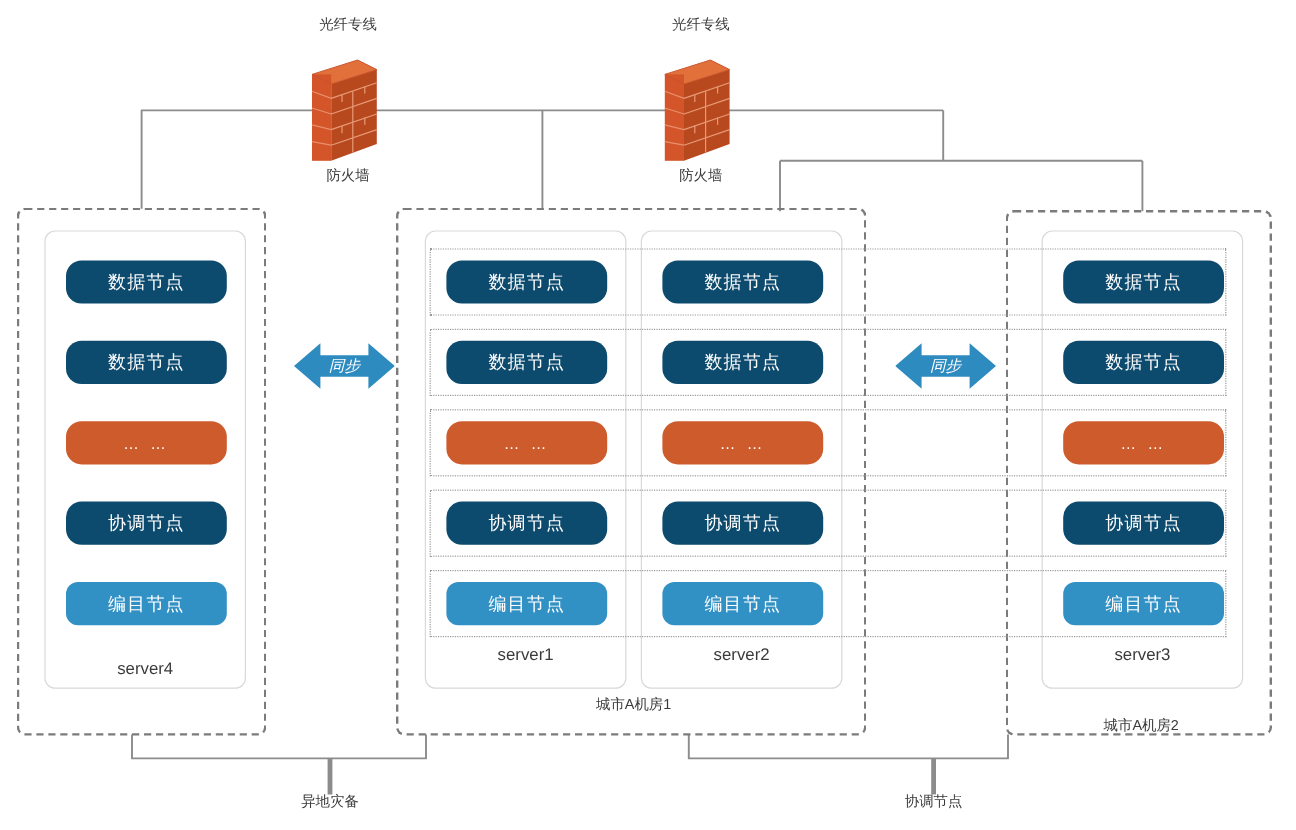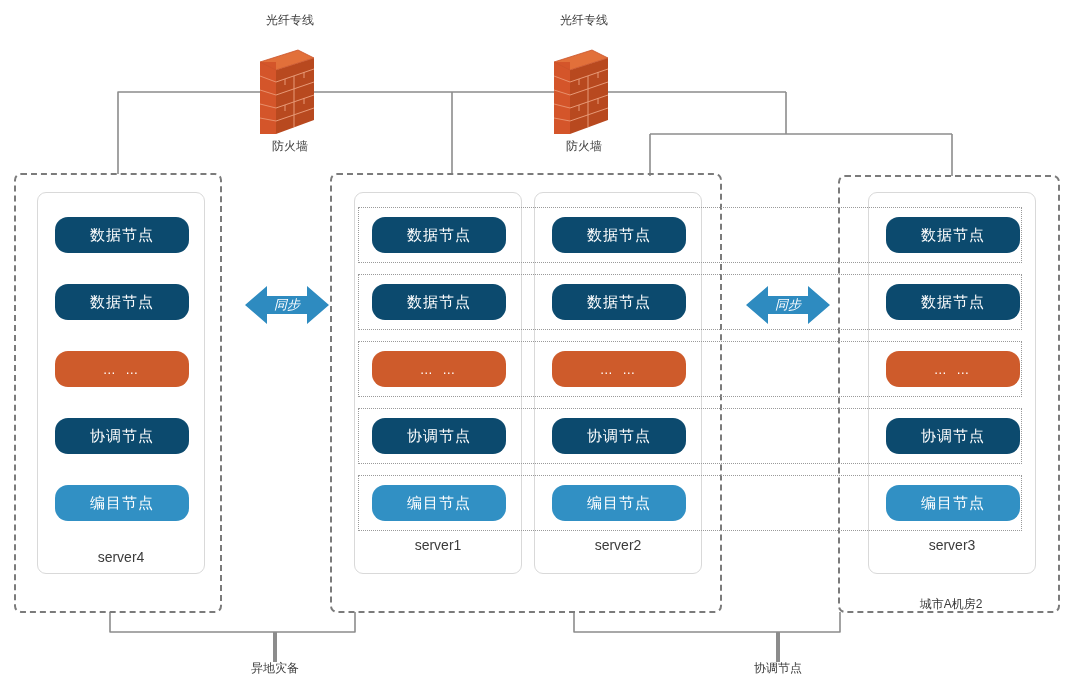--- a/index.html
+++ b/index.html
@@ -66,21 +66,21 @@
     display: flex;
     align-items: center;
     justify-content: center;
     color: #ffffff;
     font-size: 15px;
     letter-spacing: 1px;
     white-space: nowrap;
   }
   .pill.data  { background: #0c4a6e; }
   .pill.coord { background: #0c4a6e; }
-  .pill.cat   { background: #3190C4; }
+  .pill.cat   { background: #3190C4; border-radius: 10px; }
   .pill.dots  { background: #CE5B2B; letter-spacing: 3px; font-size: 13px; }
 
   
   .sync { position: absolute; width: 84px; height: 46px; font-style: italic; }
   .sync-text {
     position: absolute;
     left: 0; right: 0; top: 50%;
     transform: translateY(-50%);
     text-align: center;
     color: #ffffff;
@@ -198,20 +198,21 @@
       <div class="server-name" style="top:344px;">server1</div>
     </div>
     <div class="server" style="left:202px; top:17px; width:168px; height:382px;">
       <div class="pill data" style="left:17px; top:24px;  width:134px; height:36px;">数据节点</div>
       <div class="pill data" style="left:17px; top:91px;  width:134px; height:36px;">数据节点</div>
       <div class="pill dots" style="left:17px; top:158px; width:134px; height:36px;">… …</div>
       <div class="pill coord" style="left:17px; top:225px; width:134px; height:36px;">协调节点</div>
       <div class="pill cat" style="left:17px; top:292px; width:134px; height:36px;">编目节点</div>
       <div class="server-name" style="top:344px;">server2</div>
     </div>
+    <div class="lbl" style="left:0; top:406px; width:392px;">城市A机房1</div>
   </div>
 
   <div class="site" style="left:838px; top:175px; width:222px; height:438px;">
     <div class="server" style="left:28px; top:15px; width:168px; height:382px;">
       <div class="pill data" style="left:17px; top:24px;  width:134px; height:36px;">数据节点</div>
       <div class="pill data" style="left:17px; top:91px;  width:134px; height:36px;">数据节点</div>
       <div class="pill dots" style="left:17px; top:158px; width:134px; height:36px;">… …</div>
       <div class="pill coord" style="left:17px; top:225px; width:134px; height:36px;">协调节点</div>
       <div class="pill cat" style="left:17px; top:292px; width:134px; height:36px;">编目节点</div>
       <div class="server-name" style="top:344px;">server3</div>

